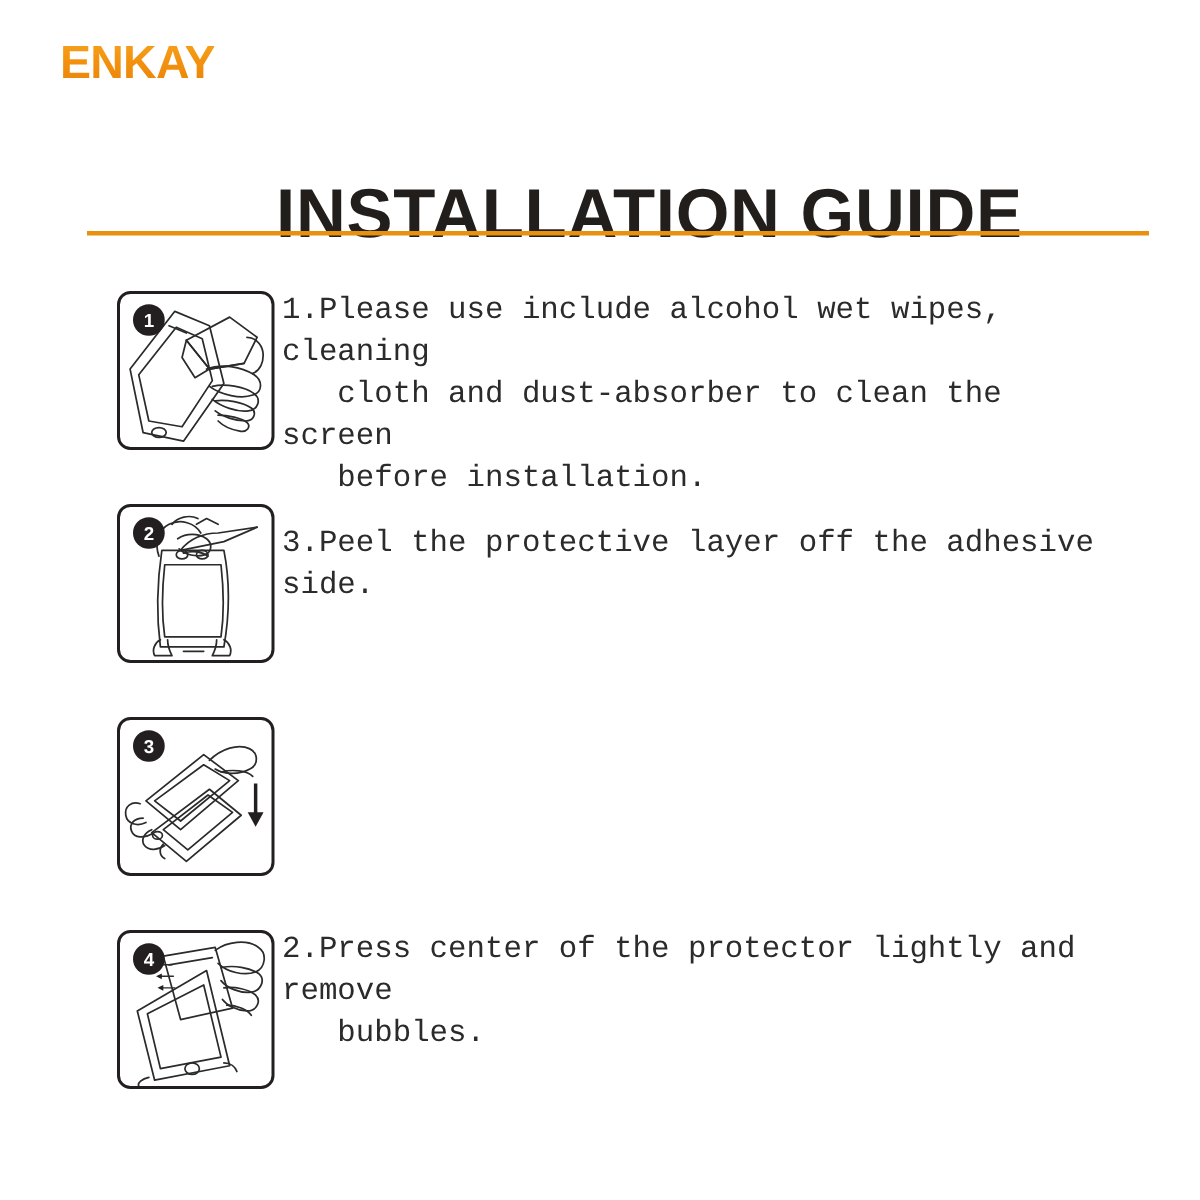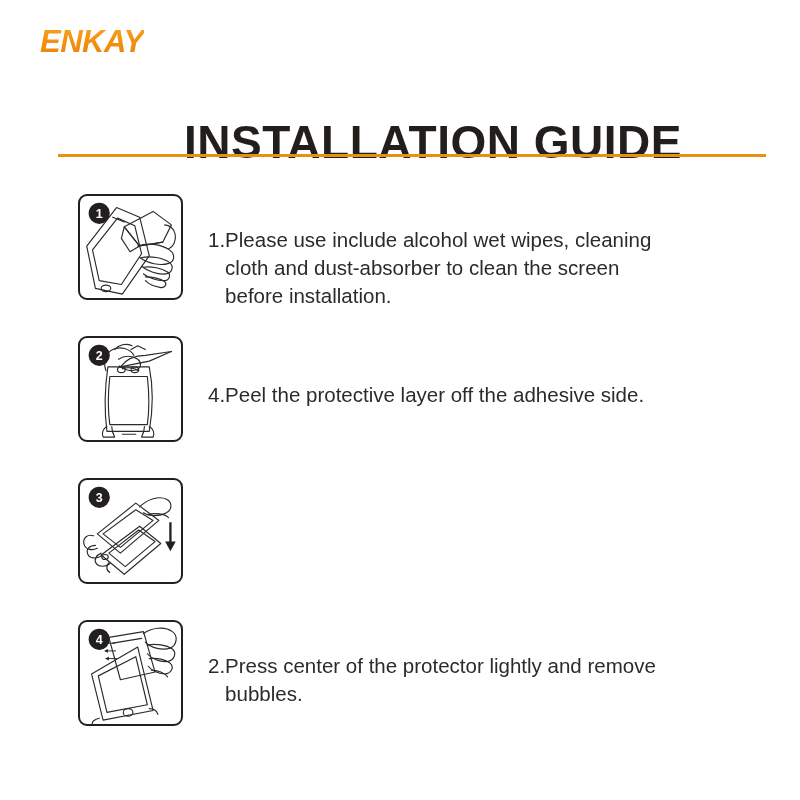--- a/index.html
+++ b/index.html
@@ -16,21 +16,20 @@
   }
 
   
   .brand {
     position: absolute;
     left: 40px;
     top: 24px;
     font-family: "Liberation Sans", sans-serif;
     font-size: 31px;
     font-weight: bold;
-    font-style: italic;
     letter-spacing: -0.5px;
     background: linear-gradient(180deg, #f6a623 0%, #f3920f 45%, #e8820a 100%);
     -webkit-background-clip: text;
     background-clip: text;
     color: transparent;
     -webkit-text-fill-color: transparent;
     white-space: nowrap;
   }
 
   .page-title {
@@ -86,29 +85,28 @@
 
   .badge-num {
     font-family: "Liberation Sans", sans-serif;
     font-size: 13px;
     font-weight: bold;
     fill: #ffffff;
   }
 
   .step-text {
     position: absolute;
-    left: 208px;
+    left: 188px;
     top: 8px;
     width: 560px;
-    font-family: Liberation Sans, sans-serif;
+    font-family: Liberation Mono, monospace;
     font-size: 20.5px;
     line-height: 28px;
     color: #2b2b2b;
     white-space: pre-wrap;
-    margin-top: 32px;
   }
 
   
   .step--1 .step-text { top: 6px; }
   .step--2 .step-text { top: 19px; }
   .step--3 .step-text { top: 8px; }
   .step--4 .step-text { top: 6px; }
 </style>
 </head>
 <body>
@@ -173,21 +171,21 @@
           <path d="M40 22 C46 18, 54 18, 60 22 C64 25, 64 31, 59 33 C53 35, 45 33, 41 29"></path>
           <path d="M44 32 C50 30, 57 31, 61 34"></path>
           <ellipse cx="43" cy="33" rx="4" ry="3"></ellipse>
           <ellipse cx="57" cy="33" rx="4" ry="3"></ellipse>
           <path d="M53 12 L60 8 L68 12"></path>
         </g>
         <circle cx="20" cy="18" r="11" fill="#231f20"></circle>
         <text class="badge-num" x="20" y="23" text-anchor="middle">2</text>
       </svg>
     </div>
-    <div class="step-text">4.Peel the protective layer off the adhesive side.</div>
+    <div class="step-text">3.Peel the protective layer off the adhesive side.</div>
   </div>
 
   <div class="step step--3">
     <div class="thumb">
       <svg viewBox="0 0 105 106" xmlns="http://www.w3.org/2000/svg">
         <g fill="none" stroke="#2b2b2b" stroke-width="1.2" stroke-linecap="round" stroke-linejoin="round">
 
           <path d="M22 78 L46 98 L84 66 L62 48 Z"></path>
           <path d="M30 76 L47 90 L78 64 L61 52 Z"></path>
           <ellipse cx="26" cy="80" rx="3.4" ry="2.6"></ellipse>

